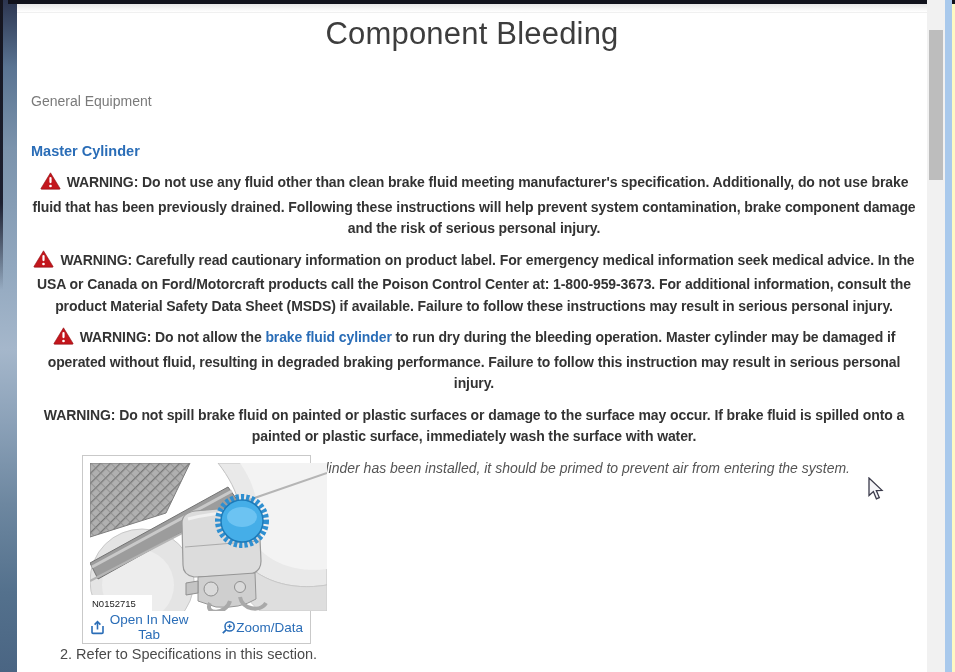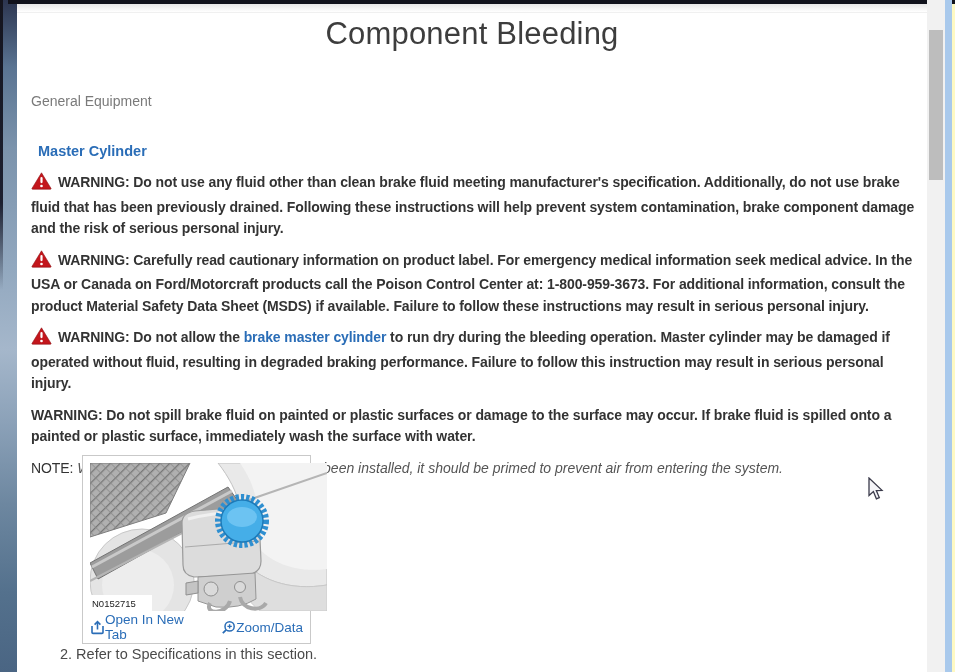--- a/index.html
+++ b/index.html
@@ -24,33 +24,33 @@
 
   
   .page-title { position:absolute; left:17px; top:16px; width:910px; text-align:center;
     font-size:31px; font-weight:400; color:#3d3d3d; letter-spacing:0.2px; }
   .gen-equip { position:absolute; left:31px; top:93px; font-size:14px; color:#7a7a7a; }
   .equip-box { position:absolute; left:31px; top:117px; width:441px; height:23px;
     border:1px solid #4a4a4a; background:#fff; font-size:14px; line-height:21px; padding-left:3px;
     white-space:nowrap; overflow:hidden; }
   .link { color:var(--link-blue); text-decoration:none; cursor:pointer; }
   .equip-suffix { color:#444; }
-  .mc-link { position:absolute; left:38px; top:143px; font-size:14.5px; font-weight:700; }
+  .mc-link { position:absolute; left:31px; top:143px; font-size:14.5px; font-weight:700; }
 
-  .body-flow { position:absolute; left:31px; top:172px; width:886px; }
+  .body-flow { position:absolute; left:31px; top:172px; width:886px;text-align:center; }
   .warn { font-size:14px; font-weight:700; color:#333; line-height:21.5px; letter-spacing:-0.1px; margin-bottom:10px; }
   .warn .tri { display:inline-block; vertical-align:-3px; margin-right:6px; }
   .notice { font-size:14px; font-weight:700; color:#333; line-height:21.5px; letter-spacing:-0.1px; margin-bottom:10px; margin-top:1px; }
   .note { font-size:14px; color:#333; line-height:21.5px; margin-bottom:11px; }
   .note .note-label { font-weight:400; letter-spacing:-0.1px; }
   .note .note-text { font-style:italic; color:#555; }
 
   
   .figure-box { position:absolute; left:82px; top:455px; width:229px; height:189px;
-    border:1px solid #c9c9c9; background:#fff; padding:7px 7px 0 7px; }
+    border:1px solid #c9c9c9; background:#fff; padding:7px 7px 0 7px;text-align:center; }
   .figure-img { position:relative; width:237px; height:148px; }
   .figure-caption { display:flex; justify-content:center; align-items:center; gap:28px;
     height:32px; font-size:13.5px; }
   .cap-link { display:flex; align-items:center; color:var(--link-blue); cursor:pointer; }
   .cap-link svg { display:block; }
 
   .step-text { position:absolute; left:60px; top:646px; font-size:14.5px; color:#4a4a4a; }
 
   .cursor { position:absolute; left:868px; top:477px; }
 </style>
@@ -77,21 +77,21 @@
     <p class="warn"><span class="tri"><svg width="21" height="18" viewBox="0 0 21 18">
             <path d="M10.5 0.8 L20 16.4 Q20.4 17.2 19.4 17.2 L1.6 17.2 Q0.6 17.2 1 16.4 Z" fill="#c3161c" stroke="#8e0e13" stroke-width="0.6"></path>
             <rect x="9.4" y="5" width="2.2" height="6.2" rx="1.1" fill="#fff"></rect>
             <circle cx="10.5" cy="14" r="1.35" fill="#fff"></circle>
           </svg></span><span>WARNING:</span> <span>Carefully read cautionary information on product label. For emergency medical information seek medical advice. In the USA or Canada on Ford/Motorcraft products call the Poison Control Center at: 1-800-959-3673. For additional information, consult the product Material Safety Data Sheet (MSDS) if available. Failure to follow these instructions may result in serious personal injury.</span></p>
 
     <p class="warn"><span class="tri"><svg width="21" height="18" viewBox="0 0 21 18">
             <path d="M10.5 0.8 L20 16.4 Q20.4 17.2 19.4 17.2 L1.6 17.2 Q0.6 17.2 1 16.4 Z" fill="#c3161c" stroke="#8e0e13" stroke-width="0.6"></path>
             <rect x="9.4" y="5" width="2.2" height="6.2" rx="1.1" fill="#fff"></rect>
             <circle cx="10.5" cy="14" r="1.35" fill="#fff"></circle>
-          </svg></span><span>WARNING:</span> <span>Do not allow the</span> <span class="link">brake master cylinder</span> <span>to run dry during the bleeding operation. Master cylinder may be damaged if operated without fluid, resulting in degraded braking performance. Failure to follow this instruction may result in serious personal injury.</span></p>
+          </svg></span><span>WARNING:</span> <span>Do not allow the</span> <span class="link">brake fluid cylinder</span> <span>to run dry during the bleeding operation. Master cylinder may be damaged if operated without fluid, resulting in degraded braking performance. Failure to follow this instruction may result in serious personal injury.</span></p>
 
     <p class="notice"><span>WARNING:</span> <span>Do not spill brake fluid on painted or plastic surfaces or damage to the surface may occur. If brake fluid is spilled onto a painted or plastic surface, immediately wash the surface with water.</span></p>
 
     <p class="note"><span class="note-label">NOTE:</span> <span class="note-text">When a new brake master cylinder has been installed, it should be primed to prevent air from entering the system.</span></p>
   </div>
 
   <div class="figure-box">
     <div class="figure-img">
       <svg width="237" height="148" viewBox="0 0 237 148">
         <defs>

